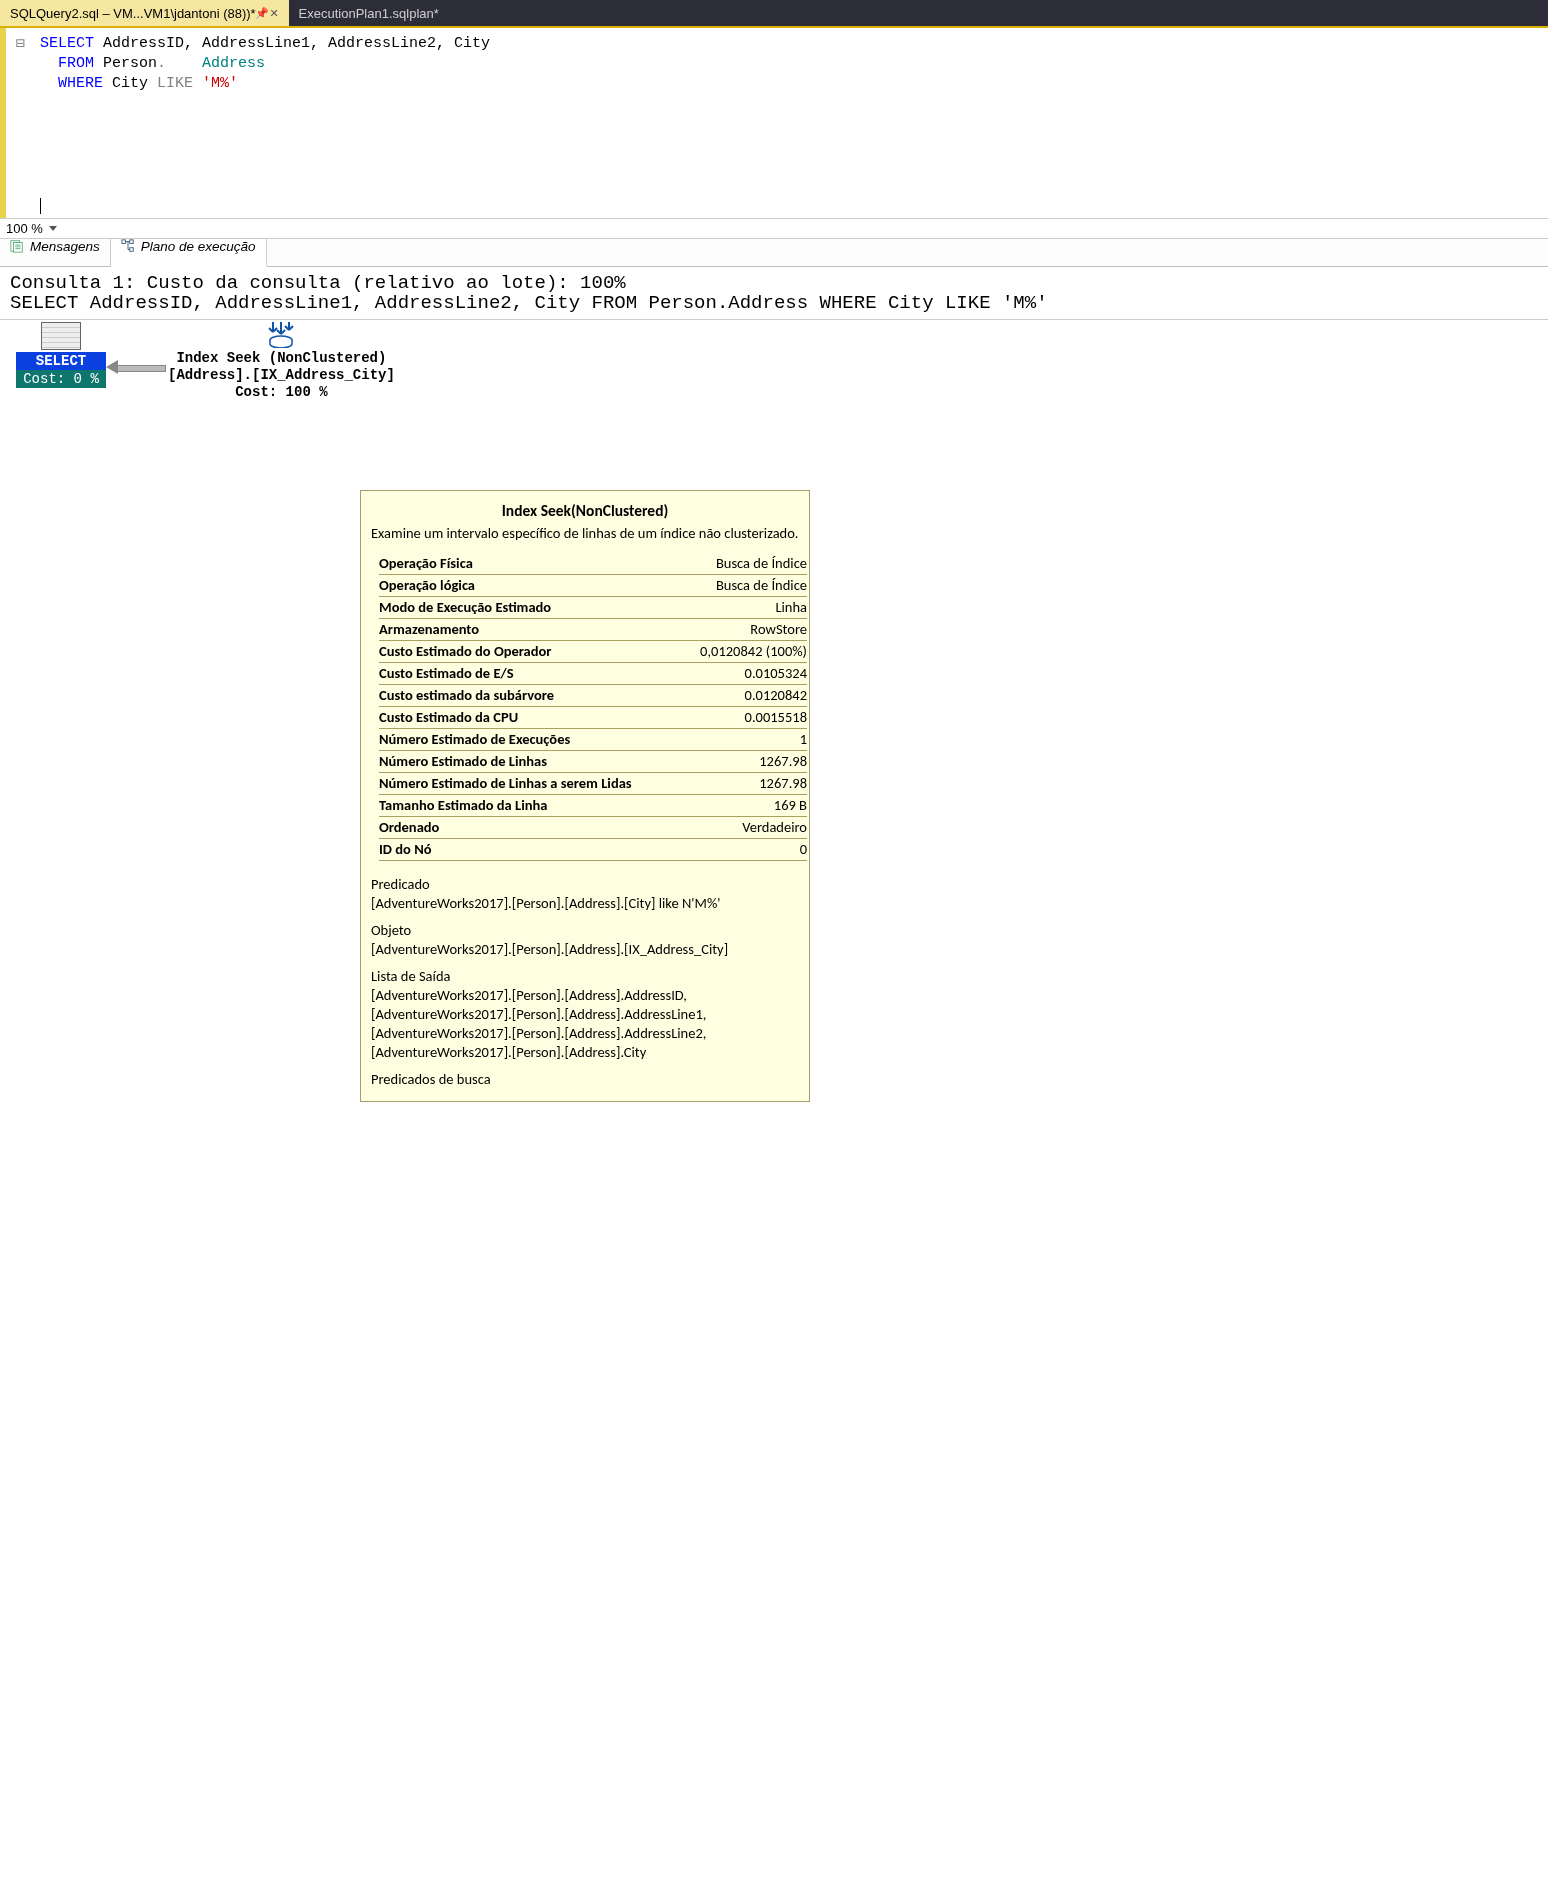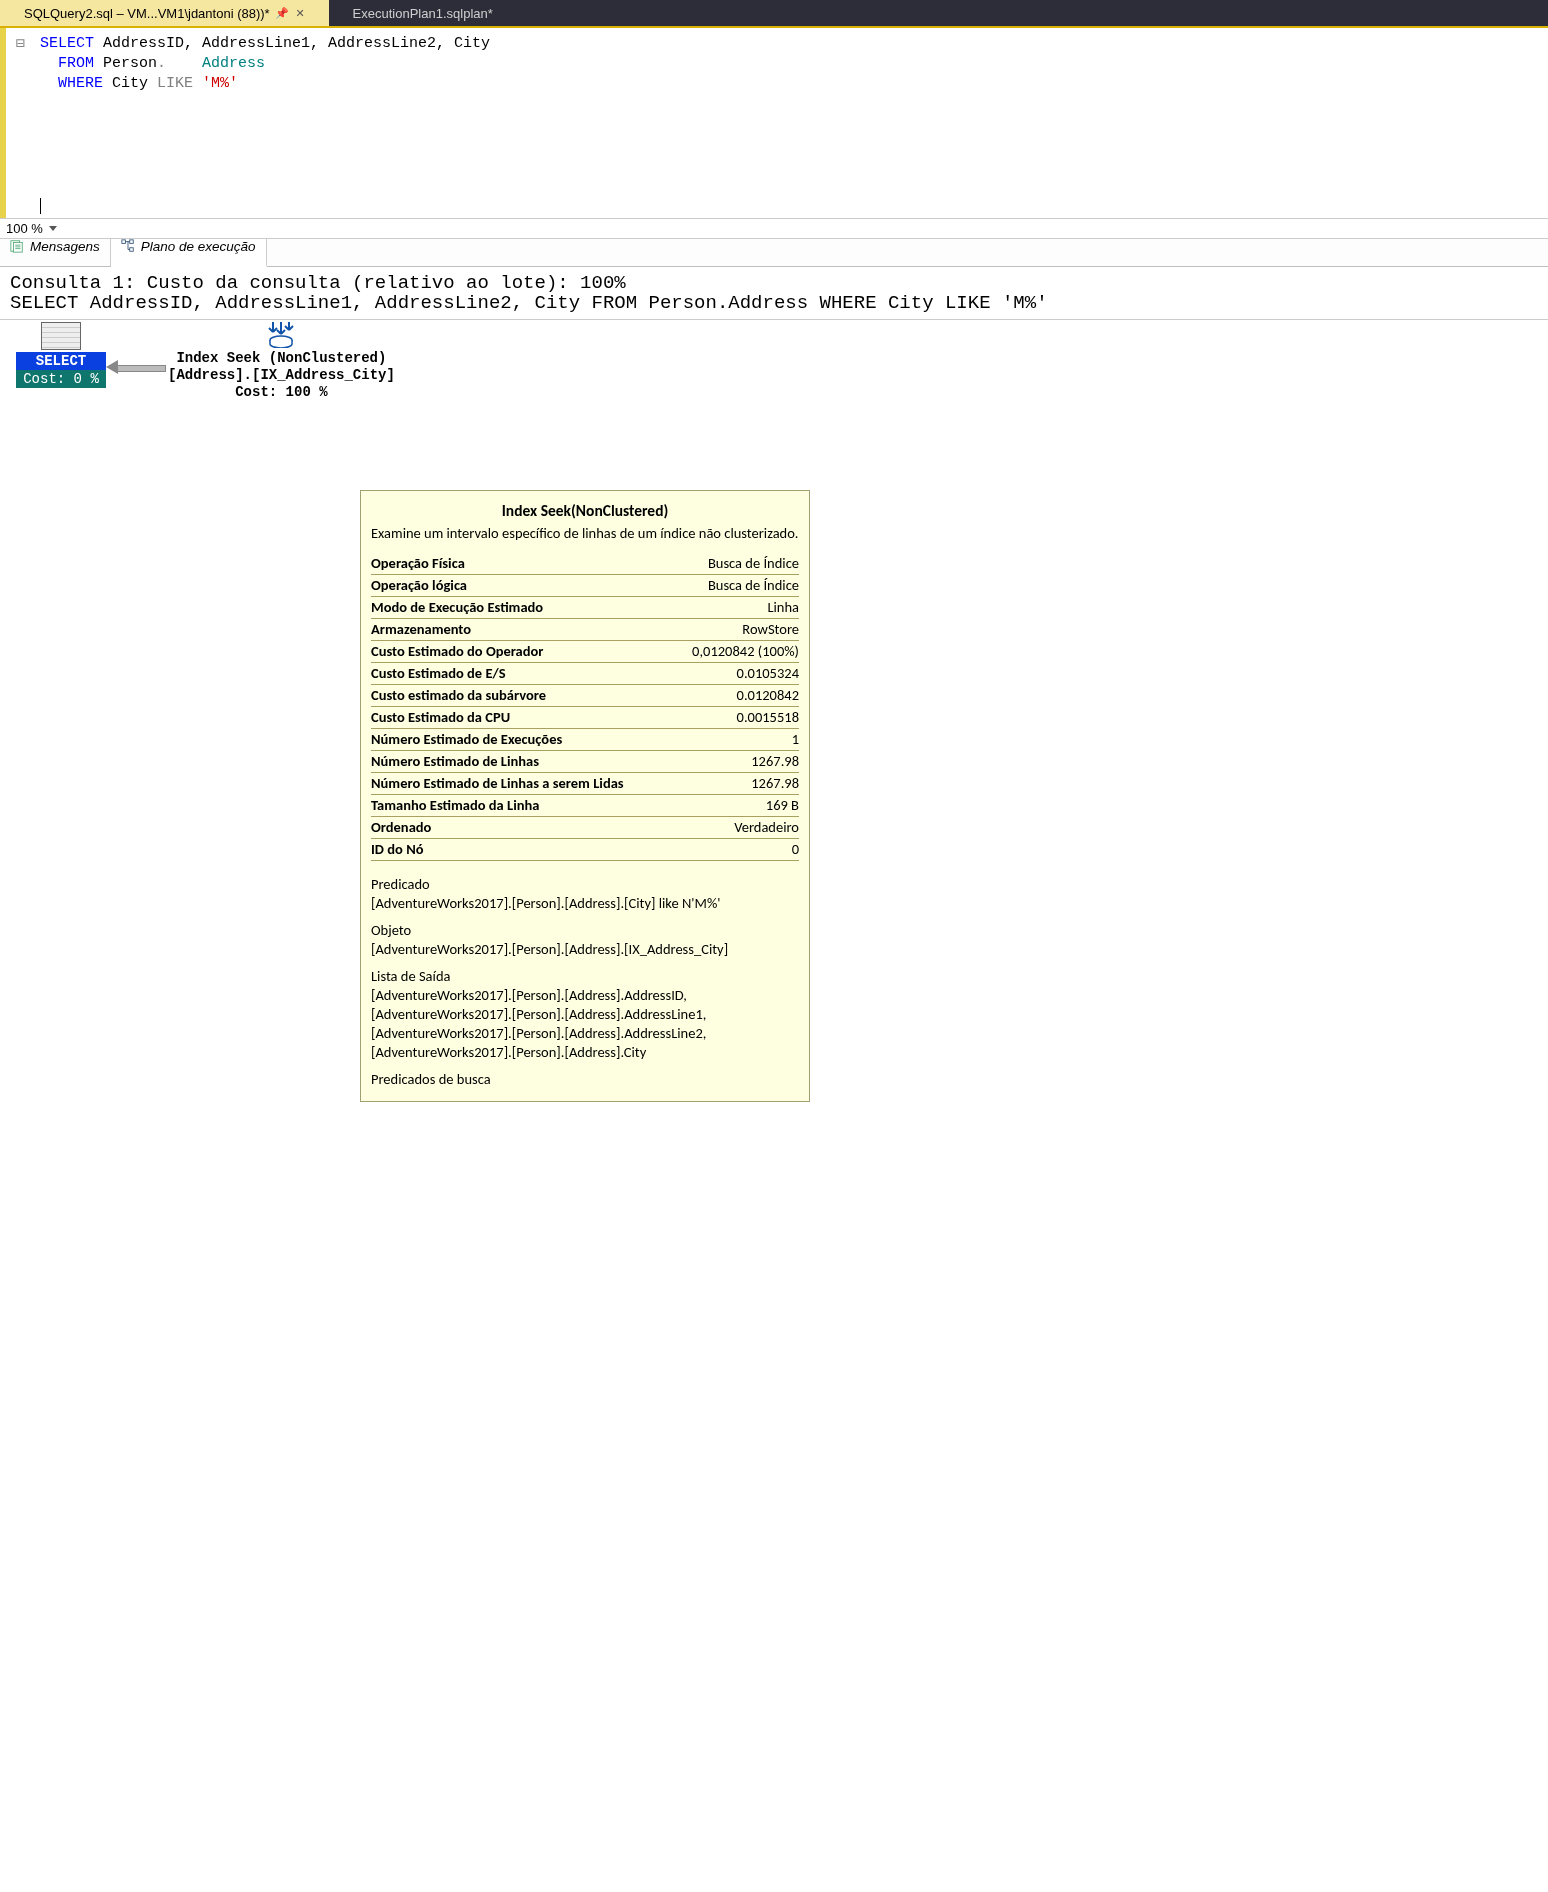--- a/index.html
+++ b/index.html
@@ -14,24 +14,24 @@
   .tabbar {
     display: flex;
     background: #2d2d3a;
     height: 28px;
     align-items: stretch;
     border-bottom: 2px solid #d9b100;
   }
   .tab {
     display: flex;
     align-items: center;
-    padding: 0 24px;
+    padding: 0 10px;
     color: #cfcfcf;
     font-size: 13px;
-    gap: 6px;
+    gap: 0;
     cursor: pointer;
   }
   .tab.active {
     background: #f5e6a0;
     color: #000;
   }
   .tab .pin, .tab .x { font-size: 11px; color: #555; }
   
   .editor-wrap {
     display: flex;
@@ -205,20 +205,21 @@
     font-size: 15.5px;
     font-weight: bold;
   }
   .tooltip .desc {
     margin-bottom: 10px;
   }
   .tooltip table {
     width: 100%;
     border-collapse: collapse;
     margin-bottom: 14px;
+    margin-left: 8px;
   }
   .tooltip td {
     border-bottom: 1px solid #a8a060;
     padding: 1px 0;
   }
   .tooltip td:first-child { font-weight: bold; }
   .tooltip td:last-child { text-align: right; }
   .tooltip .sec-title { font-weight: normal; margin-top: 6px; }
   .tooltip .sec-body { margin-bottom: 8px; }
   

